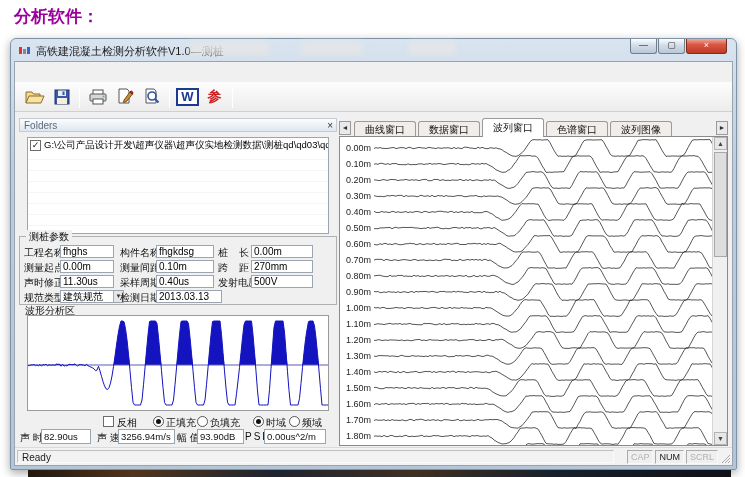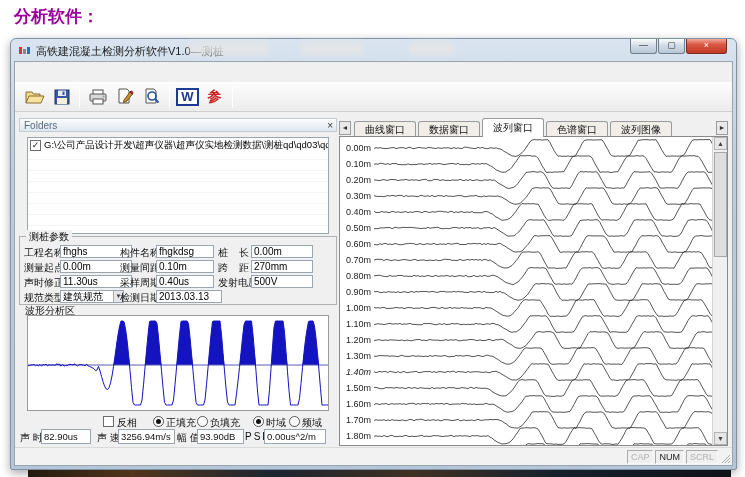--- a/index.html
+++ b/index.html
@@ -53,21 +53,21 @@
   .cb { width:11px; height:11px; background:#fff; border:1px solid #6c6c6c; font-size:9px;
         line-height:9px; text-align:center; flex:none; color:#111; }
 
   .params { position:absolute; top:118px; left:0; right:0; height:69px; border:1px solid #b0b0b0; }
   .params-legend { position:absolute; top:-7px; left:6px; background:#f0f0f0; font-size:10px; padding:0 3px; color:#111; }
   .prow { position:absolute; left:0; right:0; height:14px; }
   .prow.r1{top:8px}.prow.r2{top:23px}.prow.r3{top:38px}.prow.r4{top:53px}
   .plabel { position:absolute; top:1px; font-size:10px; color:#111; white-space:pre; }
   .pfield { position:absolute; top:0; height:13px; background:#fff; border:1px solid #9aa5b1;
             font-size:10px; line-height:11px; padding:0 2px; overflow:hidden; white-space:nowrap; }
-  .c1l{left:4px}.c1f{left:40px;width:72px}
+  .c1l{left:4px}.c1f{left:40px;width:54px}
   .c2l{left:100px}.c2f{left:136px;width:58px}
   .c3l{left:198px}.c3f{left:231px;width:62px}
   .c4f{left:136px;width:66px}
   .combo-arrow { position:absolute; right:0; top:0; width:10px; height:11px; background:#e6e6e6;
                  border-left:1px solid #aaa; font-size:6px; text-align:center; line-height:11px; color:#333; }
 
   .wave-title { position:absolute; top:186px; left:6px; font-size:10px; color:#111; }
   .wave-plot { position:absolute; top:197px; left:8px; right:8px; height:96px; background:#fff; border:1px solid #9a9a9a; }
 
   .ctl-row { position:absolute; top:297px; left:0; right:0; height:14px; font-size:10px; color:#111; }
@@ -324,35 +324,36 @@
               <div class="trace-label" style="top: 70px;">0.40m</div>
               <div class="trace-label" style="top: 86px;">0.50m</div>
               <div class="trace-label" style="top: 102px;">0.60m</div>
               <div class="trace-label" style="top: 118px;">0.70m</div>
               <div class="trace-label" style="top: 134px;">0.80m</div>
               <div class="trace-label" style="top: 150px;">0.90m</div>
               <div class="trace-label" style="top: 166px;">1.00m</div>
               <div class="trace-label" style="top: 182px;">1.10m</div>
               <div class="trace-label" style="top: 198px;">1.20m</div>
               <div class="trace-label" style="top: 214px;">1.30m</div>
-              <div class="trace-label" style="top: 230px; font-style: italic;">1.40m</div>
+              <div class="trace-label" style="top: 230px;">1.40m</div>
               <div class="trace-label" style="top: 246px;">1.50m</div>
               <div class="trace-label" style="top: 262px;">1.60m</div>
               <div class="trace-label" style="top: 278px;">1.70m</div>
               <div class="trace-label" style="top: 294px;">1.80m</div>
             </div>
           <div class="vscroll">
             <div class="vs-btn up">▲</div>
             <div class="vs-thumb"></div>
             <div class="vs-btn down">▼</div>
           </div>
         </div>
       </div>
 
       <div class="statusbar">
+        <div class="status-msg">Ready</div>
         <div class="ind-wrap">
           <span class="ind">CAP</span>
           <span class="ind active">NUM</span>
           <span class="ind">SCRL</span>
         </div>
         <svg class="grip" viewBox="0 0 12 12">
           <line x1="11" y1="3" x2="3" y2="11" stroke="#aaa"></line>
           <line x1="11" y1="6" x2="6" y2="11" stroke="#aaa"></line>
           <line x1="11" y1="9" x2="9" y2="11" stroke="#aaa"></line>
         </svg>

